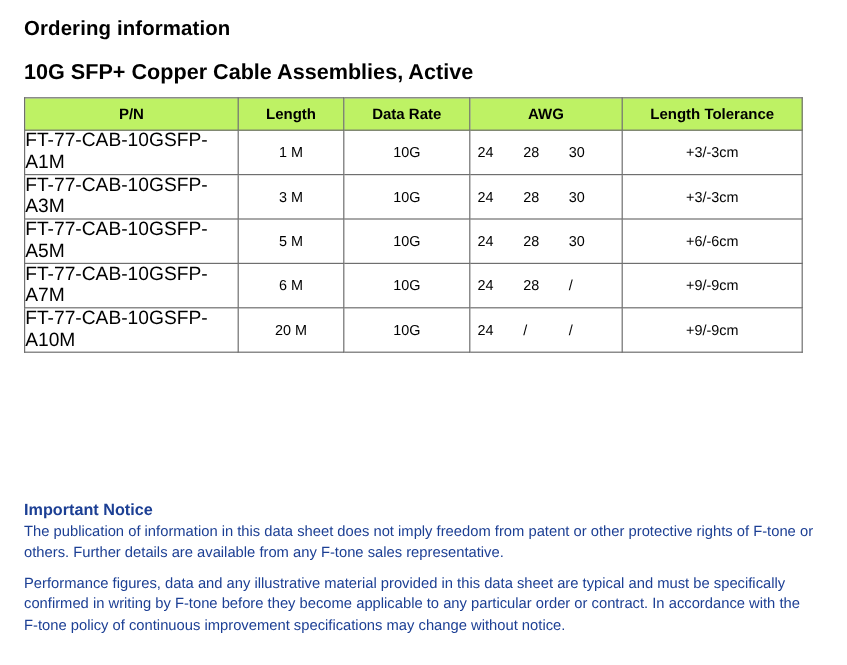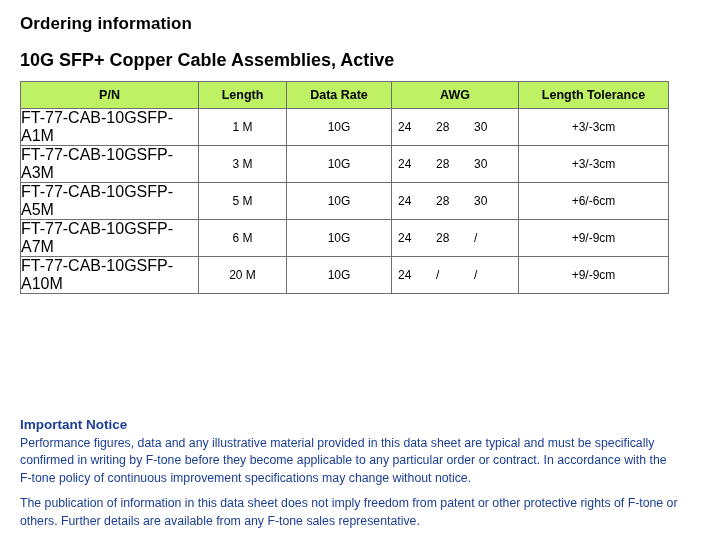--- a/index.html
+++ b/index.html
@@ -181,15 +181,15 @@
         </td>
         <td class="center">+9/-9cm</td>
       </tr>
     </tbody>
   </table>
 
 </div>
 
 <div class="notice">
   <div class="notice-title">Important Notice</div>
+  <p class="notice-p">The publication of information in this data sheet does not imply freedom from patent or other protective rights of F-tone or others. Further details are available from any F-tone sales representative.</p>
   <p class="notice-p">Performance figures, data and any illustrative material provided in this data sheet are typical and must be specifically confirmed in writing by F-tone before they become applicable to any particular order or contract. In accordance with the F-tone policy of continuous improvement specifications may change without notice.</p>
-  <p class="notice-p">The publication of information in this data sheet does not imply freedom from patent or other protective rights of F-tone or others. Further details are available from any F-tone sales representative.</p>
 </div>
 
 </body></html>

